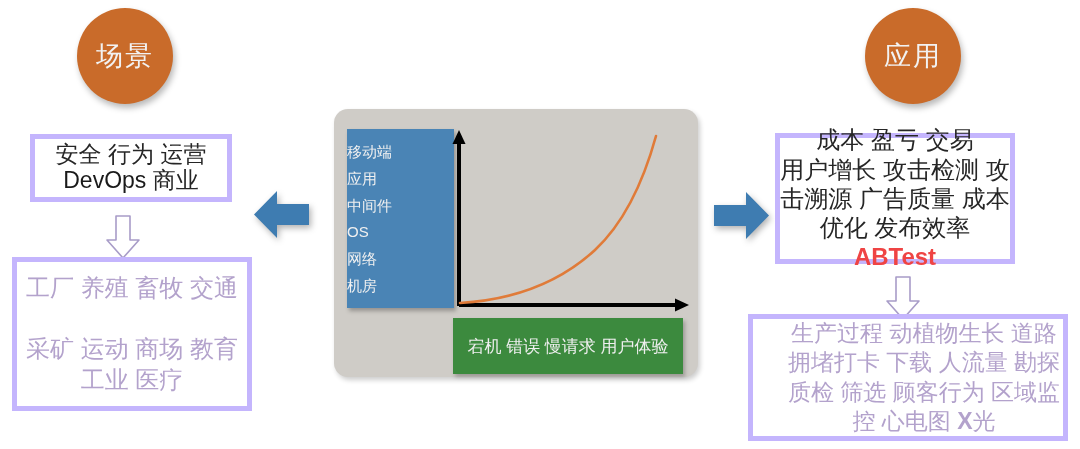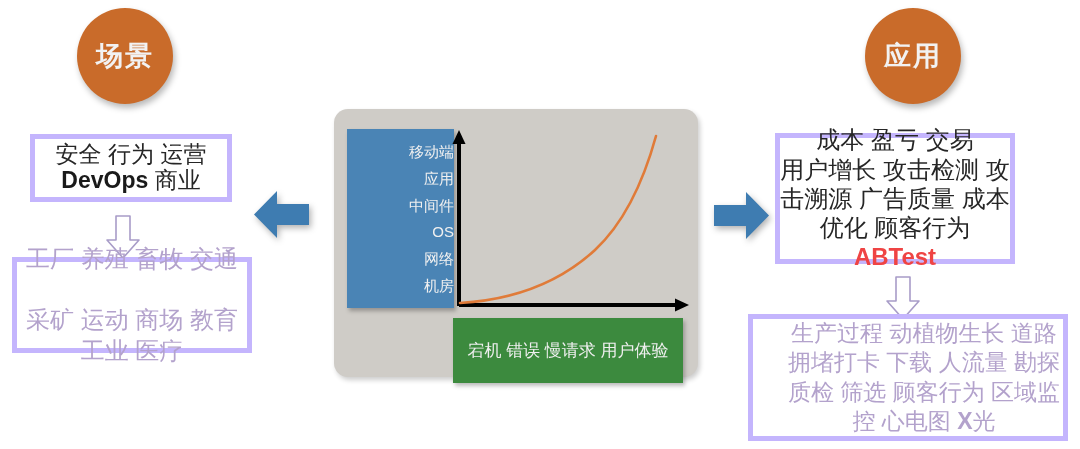--- a/index.html
+++ b/index.html
@@ -17,21 +17,20 @@
   .abs { position: absolute; }
 
   
   .circle {
     border-radius: 50%;
     background: #C96B2A;
     display: flex;
     align-items: center;
     justify-content: center;
     box-shadow: 2px 4px 6px rgba(0,0,0,0.28);
-    font-weight: bold;
   }
   .circle-label {
     color: #F2F2F2;
     font-size: 27px;
     letter-spacing: 2px;
     white-space: nowrap;
   }
   #circle-left  { left: 77px;  top: 8px;  width: 96px; height: 96px; }
   #circle-right { left: 865px; top: 8px;  width: 96px; height: 96px; }
 
@@ -46,24 +45,24 @@
     text-align: center;
     line-height: 1.12;
   }
   .dark-text { color: #262626; }
   .purple-text { color: #B3A2CC; }
 
   #box-left-top {
     left: 30px; top: 134px; width: 202px; height: 68px;
     font-size: 23px;
   }
-  #box-left-top b { font-weight: bold; color: #1a1a1a; }
+  #box-left-top b { font-weight: normal; color: #1a1a1a; }
 
   #box-left-bottom {
-    left: 12px; top: 257px; width: 240px; height: 96px;
+    left: 12px; top: 257px; width: 240px; height: 154px;
     font-size: 24px;
     line-height: 1.28;
   }
 
   #box-right-top {
     left: 775px; top: 133px; width: 240px; height: 131px;
     font-size: 24px;
     line-height: 1.22;
   }
   #box-right-top b { font-weight: bold; color: #ef4444; }
@@ -92,34 +91,34 @@
     border-radius: 14px;
     box-shadow: 2px 3px 5px rgba(0,0,0,0.20);
   }
 
   #stack-box {
     left: 347px; top: 129px; width: 107px; height: 179px;
     background: #4A84B5;
     box-shadow: 2px 3px 4px rgba(0,0,0,0.28);
     display: flex;
     flex-direction: column;
-    align-items: flex-end;
+    align-items: flex-start;
     justify-content: space-evenly;
     box-sizing: border-box;
     padding: 3px 0;
   }
   .stack-item {
     color: #F0F0F0;
     font-size: 15px;
     line-height: 1;
     white-space: nowrap;
   }
 
   #green-bar {
-    left: 453px; top: 318px; width: 230px; height: 65px;
+    left: 453px; top: 318px; width: 230px; height: 56px;
     background: #3C8A3E;
     box-shadow: 2px 3px 4px rgba(0,0,0,0.25);
     display: flex;
     align-items: center;
     justify-content: center;
   }
   #green-bar .label {
     color: #EFEFEF;
     font-size: 17px;
     white-space: nowrap;
@@ -196,21 +195,21 @@
 
 <div class="abs circle" id="circle-right" style="background: rgb(201, 107, 42);">
   <span class="circle-label">应用</span>
 </div>
 
 <div class="abs textbox dark-text" id="box-right-top">
   <div>
     <span>成本 盈亏 交易</span><br>
     <span>用户增长 攻击检测 攻</span><br>
     <span>击溯源 广告质量 成本</span><br>
-    <span>优化 顾客行为 </span><b>ABTest</b>
+    <span>优化 发布效率 </span><b>ABTest</b>
   </div>
 </div>
 
 <div class="abs" id="downarrow-right">
   <svg width="38" height="46" viewBox="0 0 38 46">
     <path d="M12 2 L26 2 L26 26 L35 26 L19 44 L3 26 L12 26 Z" fill="#ffffff" stroke="#A89CC8" stroke-width="1.6" stroke-linejoin="round"></path>
   </svg>
 </div>
 
 <div class="abs textbox purple-text" id="box-right-bottom">

